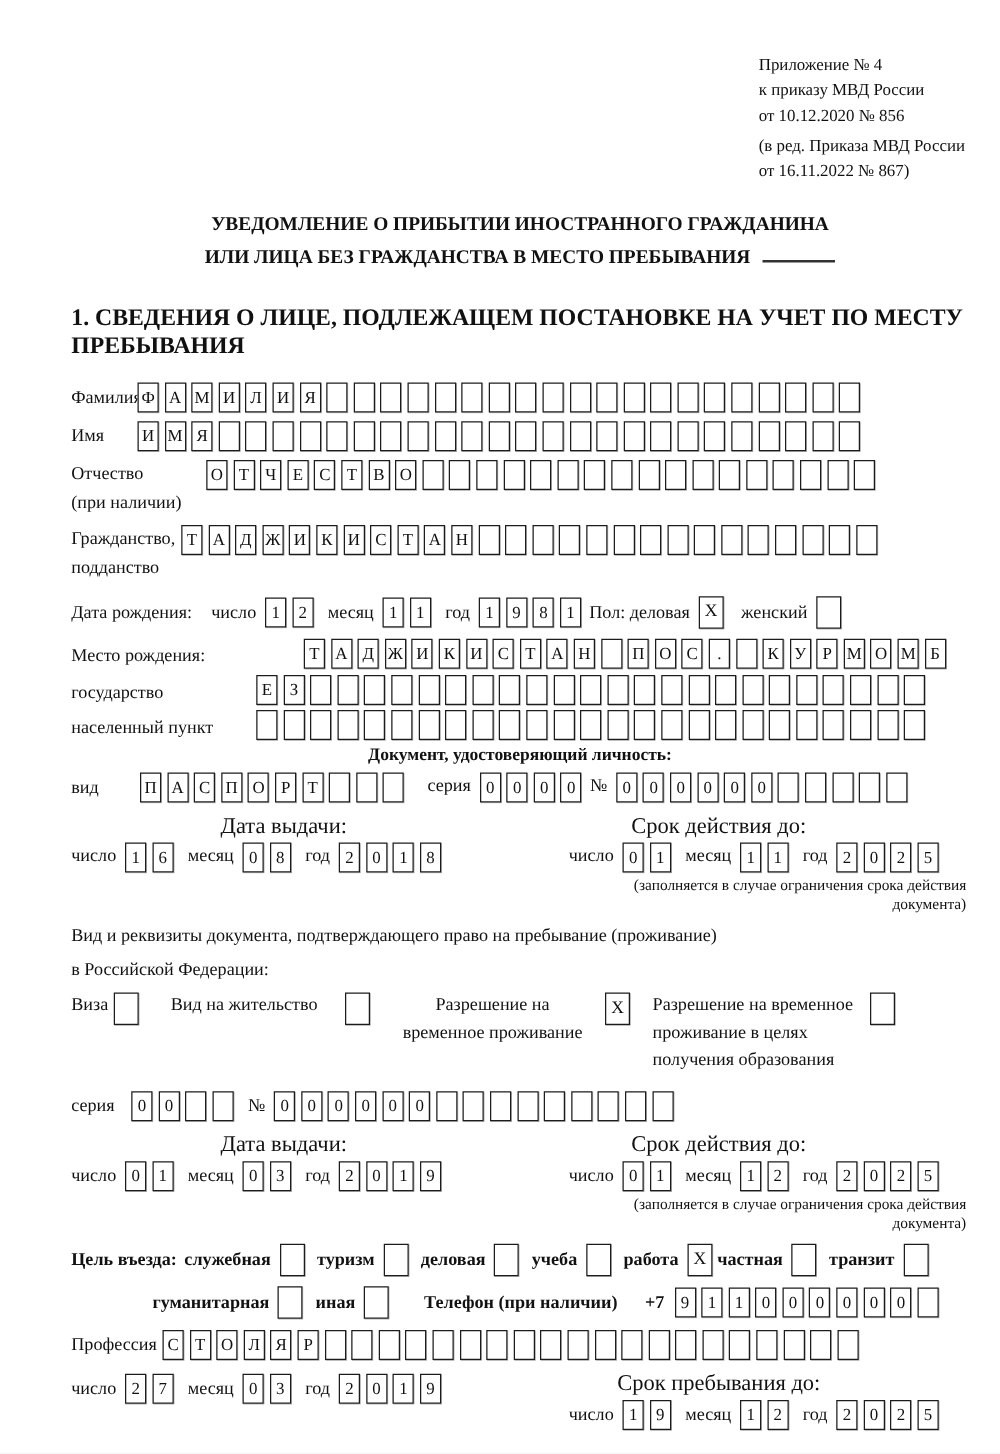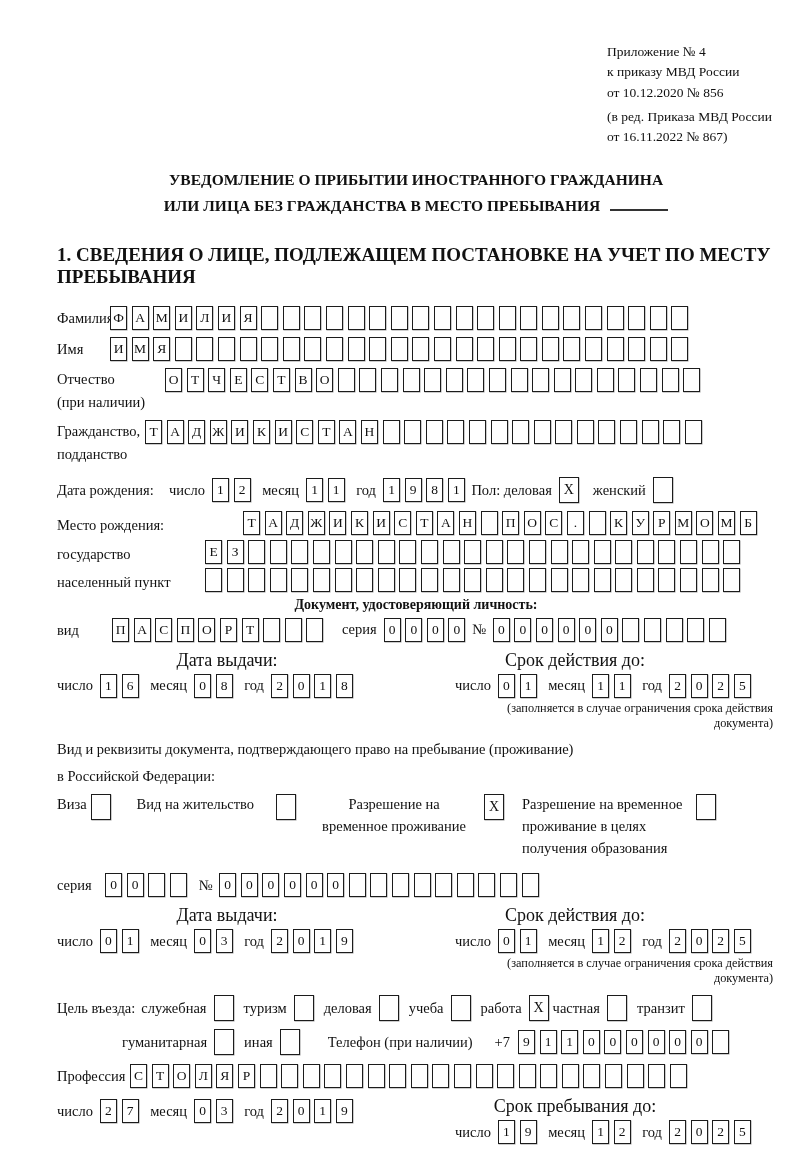--- a/index.html
+++ b/index.html
@@ -57,21 +57,21 @@
   .plain { font-size:14.5px; margin-top:9px; line-height:1.6; }
 
   .opts { display:flex; align-items:flex-start; margin-top:4px; }
   .opt { display:flex; align-items:flex-start; }
   .opt .olbl { font-size:14.5px; line-height:1.5; }
   .opt .checkbox { margin-left:9px; margin-top:0; }
   .ow150 { width:152px; text-align:center; }
   .ow160 { width:162px; }
 
   .purpose { display:flex; align-items:center; margin-top:10px; flex-wrap:nowrap; }
-  .purpose .plbl { font-size:14.5px; white-space:nowrap; }
+  .purpose .plbl { font-size:14.5px; white-space:nowrap;font-weight:bold; }
   .purpose .checkbox { margin:0 10px 0 7px; }
   .purpose .checkbox.tight { margin-right:0; }
 </style>
 </head>
 <body>
 
 <div class="page">
 
   <div class="hdr">
     <div>Приложение № 4</div>

